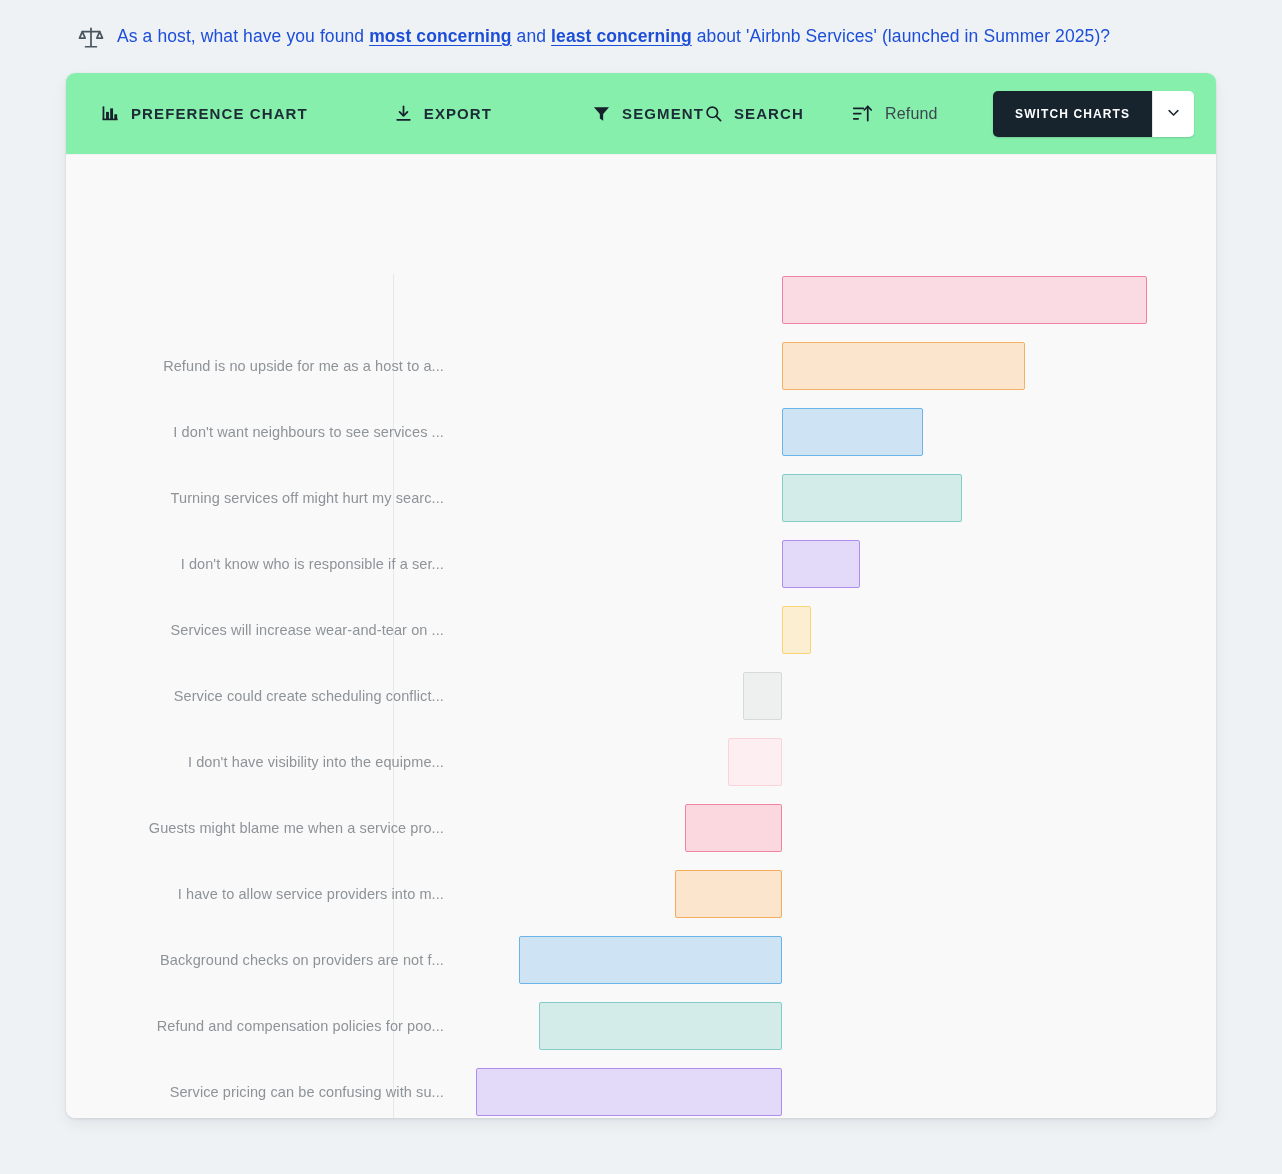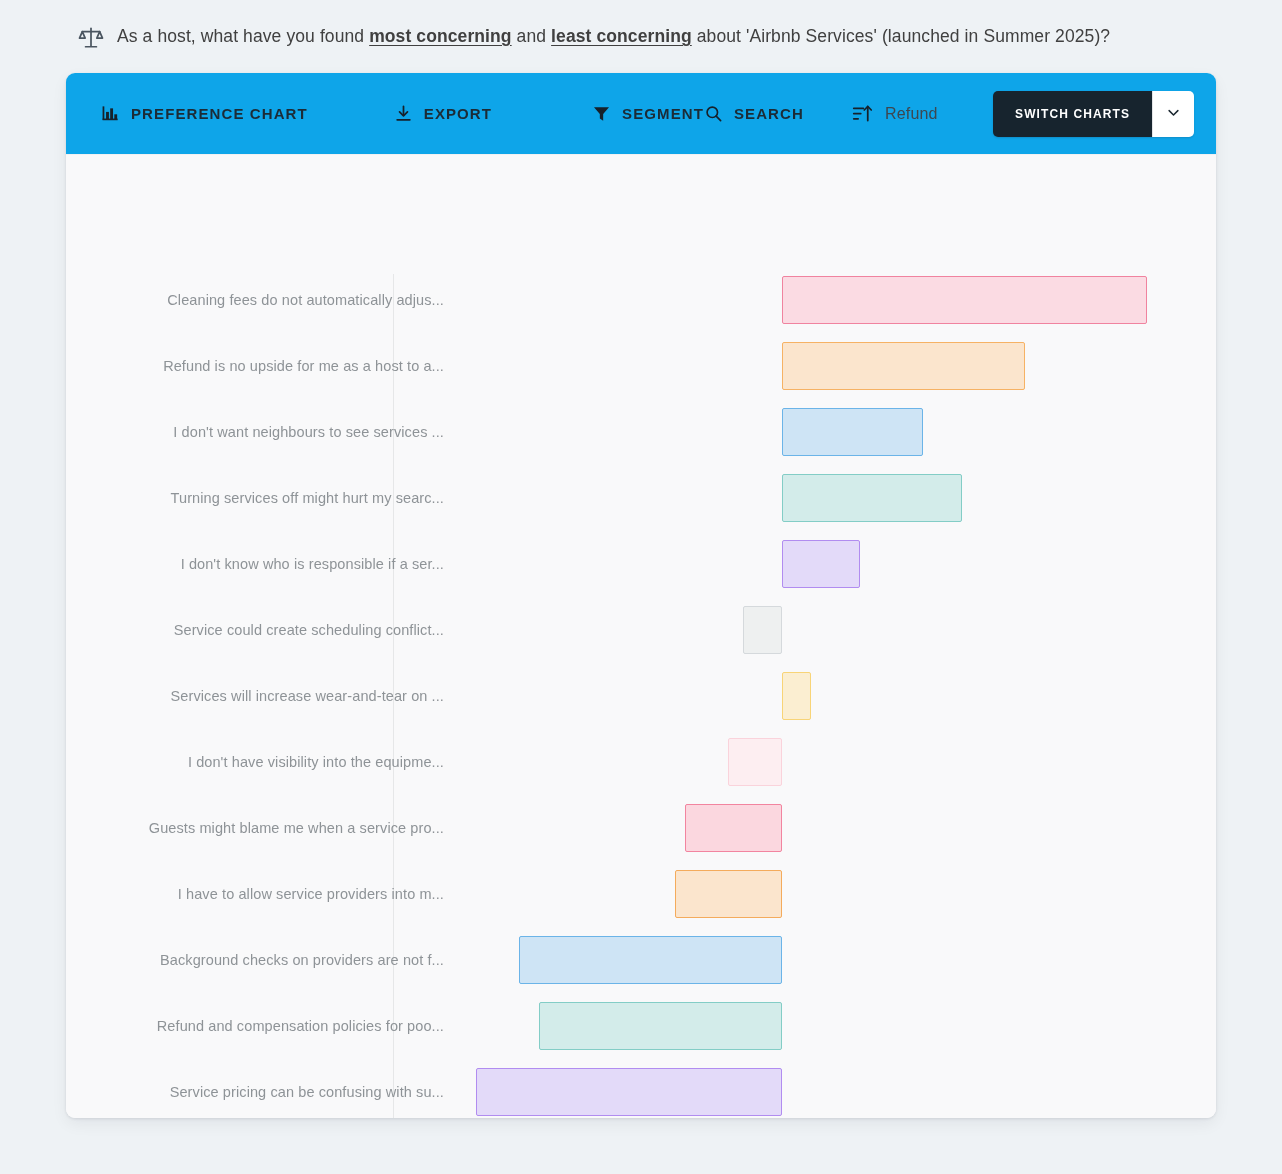--- a/index.html
+++ b/index.html
@@ -11,33 +11,33 @@
   }
   .page { position: relative; width: 1282px; height: 1174px; overflow: hidden; }
 
   
   .question-bar {
     position: absolute; left: 0; top: 0; width: 1282px; height: 73px;
     display: flex; align-items: center; padding-left: 78px;
   }
   .scales-icon { width: 26px; height: 26px; flex: 0 0 26px; margin-right: 13px; color: #4a5560; }
   .question-text {
-    font-size: 17.5px; color: #404040; letter-spacing: 0.1px; white-space: nowrap;
+    font-size: 17.5px; color: #1d4ed8; letter-spacing: 0.1px; white-space: nowrap;
   }
   .question-text b { font-weight: bold; text-decoration: underline; text-underline-offset: 2.5px; }
 
   
   .card {
     position: absolute; left: 66px; top: 73px; width: 1150px; height: 1045px;
     background: #f9f9fa; border-radius: 9px;
     box-shadow: 0 1px 3px rgba(16,24,40,.10), 0 6px 16px rgba(16,24,40,.06);
     overflow: hidden;
   }
   .toolbar {
-    height: 82px; background: #0ea5e9;
+    height: 82px; background: #86efac;
     display: flex; align-items: center; padding: 0 22px 0 35px;
     border-bottom: 1px solid #f1f1f2;
   }
   .tb-item {
     display: flex; align-items: center; gap: 11px;
     font-size: 15px; font-weight: bold; letter-spacing: 1.1px;
     color: #1c2b36; cursor: pointer; background: none; border: none;
     font-family: "Liberation Sans", sans-serif;
   }
   .tb-item .ic { width: 19px; height: 19px; display: block; color: #16212b; }
@@ -177,48 +177,47 @@
           </span>
         </button>
       </div>
     </div>
 
     <div class="chart">
       <div class="divider"></div>
 
       <div class="rows" id="rows">
           <div class="row">
-            <div class="row-label">Cleaning fees do not automatically adjus...</div>
             <div class="bar" style="left: 716px; width: 364.875px; background: rgb(251, 219, 227); border-color: rgb(240, 131, 159);"></div>
           </div>
           <div class="row">
             <div class="row-label">Refund is no upside for me as a host to a...</div>
             <div class="bar" style="left: 716px; width: 243.25px; background: rgb(251, 229, 205); border-color: rgb(246, 178, 100);"></div>
           </div>
           <div class="row">
             <div class="row-label">I don't want neighbours to see services ...</div>
             <div class="bar" style="left: 716px; width: 141.085px; background: rgb(206, 228, 245); border-color: rgb(107, 180, 232);"></div>
           </div>
           <div class="row">
             <div class="row-label">Turning services off might hurt my searc...</div>
             <div class="bar" style="left: 716px; width: 180.005px; background: rgb(211, 236, 234); border-color: rgb(131, 205, 198);"></div>
           </div>
           <div class="row">
             <div class="row-label">I don't know who is responsible if a ser...</div>
             <div class="bar" style="left: 716px; width: 77.84px; background: rgb(227, 218, 249); border-color: rgb(177, 140, 240);"></div>
           </div>
           <div class="row">
+            <div class="row-label">Services will increase wear-and-tear on ...</div>
+            <div class="bar" style="left: 716px; width: 29.19px; background: rgb(251, 238, 209); border-color: rgb(248, 212, 119);"></div>
+          </div>
+          <div class="row">
             <div class="row-label">Service could create scheduling conflict...</div>
             <div class="bar" style="left: 677.08px; width: 38.92px; background: rgb(238, 240, 240); border-color: rgb(213, 217, 220);"></div>
           </div>
           <div class="row">
-            <div class="row-label">Services will increase wear-and-tear on ...</div>
-            <div class="bar" style="left: 716px; width: 29.19px; background: rgb(251, 238, 209); border-color: rgb(248, 212, 119);"></div>
-          </div>
-          <div class="row">
             <div class="row-label">I don't have visibility into the equipme...</div>
             <div class="bar" style="left: 662.485px; width: 53.515px; background: rgb(253, 238, 241); border-color: rgb(250, 211, 219);"></div>
           </div>
           <div class="row">
             <div class="row-label">Guests might blame me when a service pro...</div>
             <div class="bar" style="left: 618.7px; width: 97.3px; background: rgb(251, 215, 223); border-color: rgb(242, 132, 159);"></div>
           </div>
           <div class="row">
             <div class="row-label">I have to allow service providers into m...</div>
             <div class="bar" style="left: 608.97px; width: 107.03px; background: rgb(251, 229, 205); border-color: rgb(244, 171, 92);"></div>

